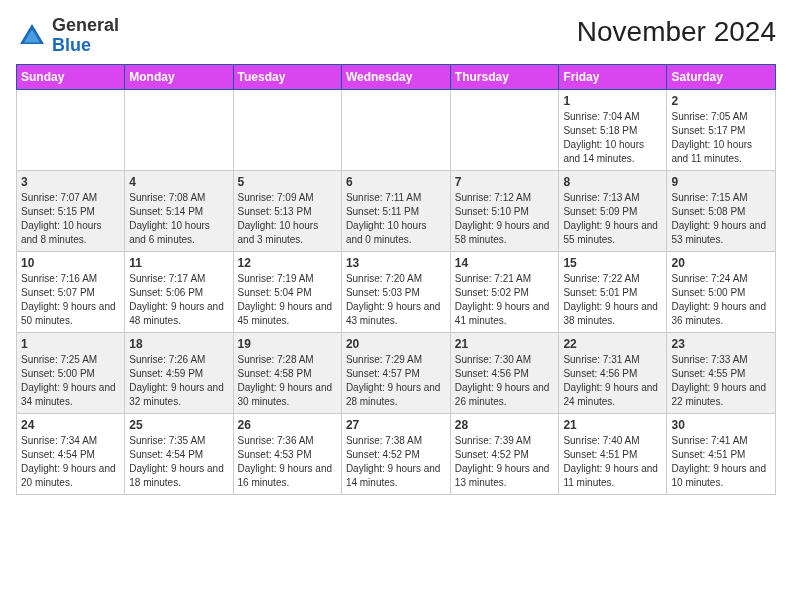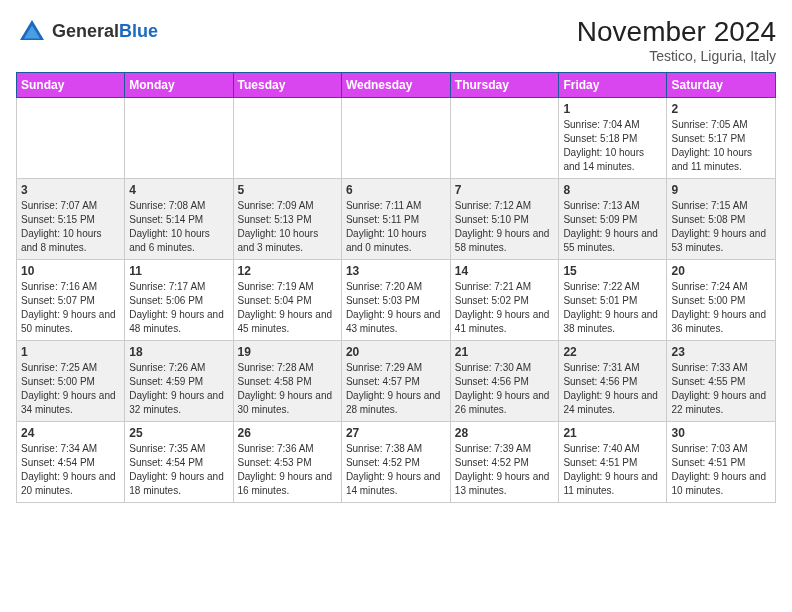--- a/index.html
+++ b/index.html
@@ -16,21 +16,21 @@
       align-items: flex-start;
       margin-bottom: 8px;
     }
     .logo {
       display: flex;
       align-items: center;
       gap: 4px;
     }
     .logo-text {
       display: flex;
-      flex-direction: row;
+      flex-direction: column;
       line-height: 1.1;
     }
     .logo-general {
       font-size: 18px;
       font-weight: bold;
       color: #333;
     }
     .logo-blue {
       font-size: 18px;
       font-weight: bold;
@@ -103,21 +103,20 @@
       <polygon points="20,5 35,30 5,30" fill="#1a6bbf"></polygon>
       <polygon points="20,12 30,28 10,28" fill="#4a9de0"></polygon>
     </svg>
     <div class="logo-text">
       <span class="logo-general">General</span>
       <span class="logo-blue">Blue</span>
     </div>
   </div>
   <div class="title-block">
     <div class="month-title">November 2024</div>
-    <div class="subtitle">Testico, Liguria, Italy</div>
   </div>
 </div>
 
 <table class="calendar">
   <thead>
     <tr>
     <th>Sunday</th>
         <th>Monday</th>
         <th>Tuesday</th>
         <th>Wednesday</th>
@@ -310,19 +309,19 @@
 Daylight: 9 hours and 13 minutes.</div>
         </td>
         <td>
           <span class="day-number">21</span>
           <div class="day-info" style="white-space: pre-line;">Sunrise: 7:40 AM
 Sunset: 4:51 PM
 Daylight: 9 hours and 11 minutes.</div>
         </td>
         <td>
           <span class="day-number">30</span>
-          <div class="day-info" style="white-space: pre-line;">Sunrise: 7:03 AM
+          <div class="day-info" style="white-space: pre-line;">Sunrise: 7:41 AM
 Sunset: 4:51 PM
 Daylight: 9 hours and 10 minutes.</div>
         </td>
       </tr>
     </tbody>
 </table>
 
 </body></html>

